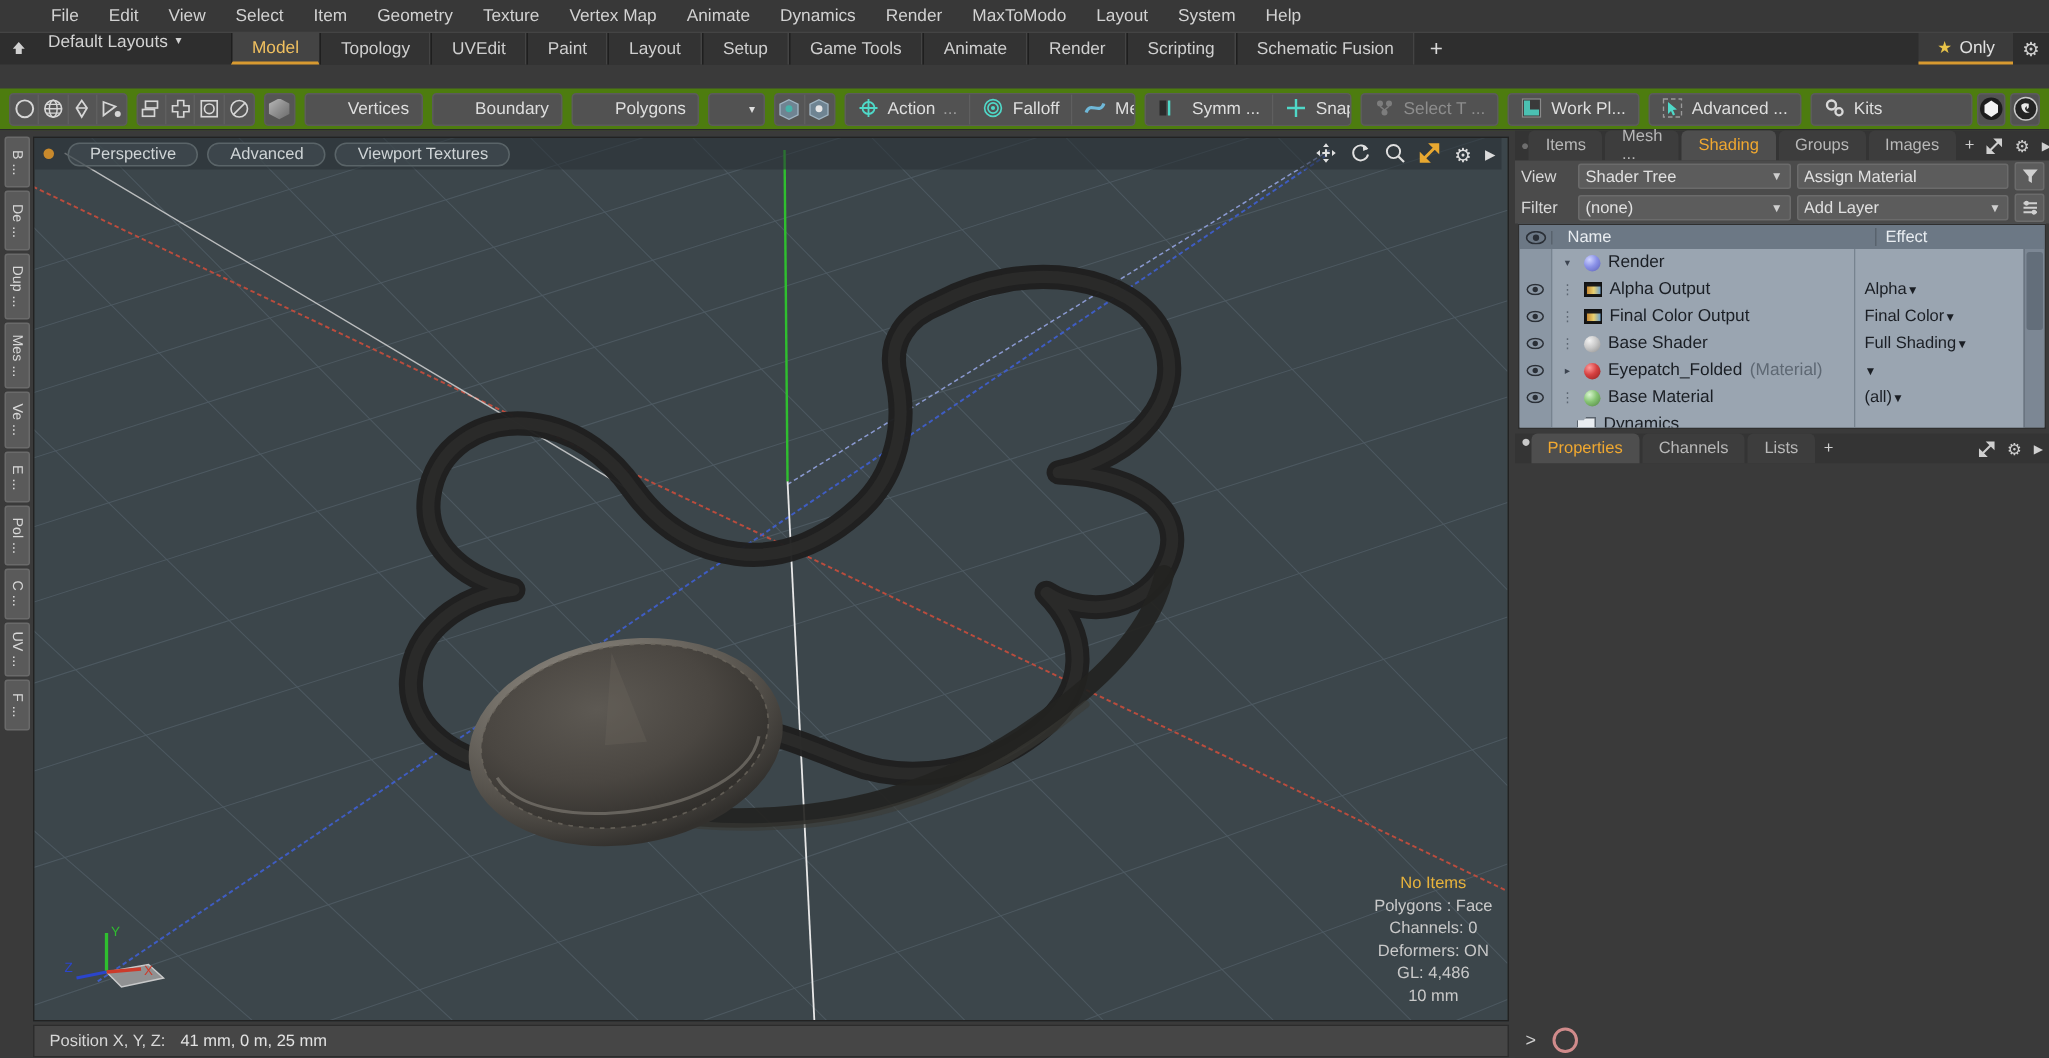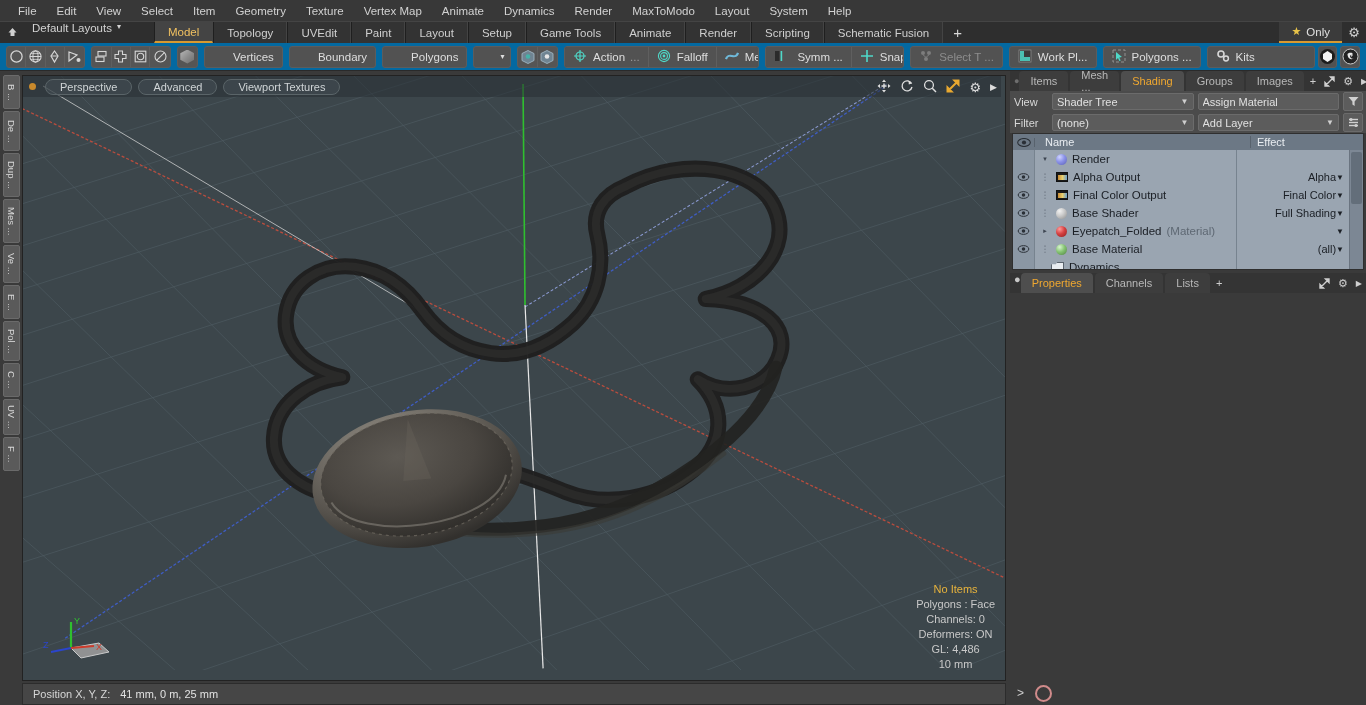--- a/index.html
+++ b/index.html
@@ -9,21 +9,21 @@
     font-family: "Liberation Sans", sans-serif;
     font-size: 11px;
     color: #c8c8c8;
     overflow: hidden;
   }
   .app { position: relative; width: 1366px; height: 705px; display: flex; flex-direction: column; }
 
   
   .menubar {
     height: 21px; background: #383838; display: flex; align-items: center;
-    padding-left: 8px; flex: 0 0 21px;
+    padding-left: 24px; flex: 0 0 21px;
   }
   .menubar .mi {
     padding: 2px 10px; font-size: 11.5px; color: #d2d2d2; cursor: default; white-space: nowrap;
   }
 
   
   .layoutbar {
     height: 22px; background: #2e2e2e; display: flex; align-items: stretch;
     flex: 0 0 22px; border-top: 1px solid #444;
   }
@@ -46,22 +46,22 @@
   .layout-spacer { flex: 1; background: #2e2e2e; }
   .only-btn {
     display: flex; align-items: center; gap: 5px; padding: 0 12px; background: #3b3b3b;
     border-bottom: 2px solid #d89a30; color: #e0e0e0; font-size: 11.5px;
   }
   .only-btn .star { color: #e8c349; font-size: 11px; }
   .gear-right { width: 24px; display:flex; align-items:center; justify-content:center; color:#cfcfcf; font-size:13px;}
 
   
   .toolbar {
-    height: 28px; background: #0369a1; display: flex; align-items: center;
-    flex: 0 0 28px; padding: 0 3px; gap: 0px; border-bottom: 1px solid #2a2a2a;
+    height: 28px; background: #4d7c0f; display: flex; align-items: center;
+    flex: 0 0 28px; padding: 0 3px; gap: 0px; border-bottom: 1px solid #2a2a2a; margin-top: 16px;
   }
   .tgroup { display: flex; align-items: center; height: 22px; border: 1px solid #5c5c5c;
             border-radius: 3px; background: #555; margin: 0 3px; overflow: hidden; }
   .tbtn { width: 24px; height: 20px; display: flex; align-items: center; justify-content: center;
           border-right: 1px solid #5f5f5f; }
   .tbtn:last-child { border-right: none; }
   .tlabel {
     display: flex; align-items: center; gap: 5px; height: 22px; padding: 0 8px;
     border: 1px solid #5c5c5c; border-radius: 3px; background: #525252;
     margin: 0 3px; font-size: 11.5px; color: #dedede; white-space: nowrap;
@@ -172,21 +172,21 @@
   .trow { height: 18px; display: flex; align-items: center; font-size: 11.5px; color: #1a1e24; }
   .trow .eyecol {
     width: 22px; display: flex; align-items: center; justify-content: center;
     border-right: 1px solid #77838f; height: 100%; background: #8b97a4;
   }
   .trow .namecol {
     flex: 1; display: flex; align-items: center; gap: 5px; padding-left: 4px; height: 100%;
     border-right: 1px solid #77838f; background: #9aa5b1;
   }
   .trow .effcol {
-    width: 112px; display: flex; align-items: center; justify-content: flex-end;
+    width: 112px; display: flex; align-items: center; justify-content: flex-start;
     padding: 0 5px 0 6px; height: 100%; background: #9aa5b1; font-size: 11px;
   }
   .tw { width: 12px; display:inline-flex; align-items:center; justify-content:center; font-size: 7px; color:#3c4450;}
   .dotline { width: 12px; display:inline-flex; align-items:center; justify-content:center; color:#5c6672; font-size: 9px;}
   .sph { width: 11px; height: 11px; border-radius: 50%; display:inline-block; flex:0 0 auto;}
   .sph.render { background: radial-gradient(circle at 33% 28%, #cfd4ff 0%, #8b92e8 45%, #5a5fb5 100%); }
   .sph.grey   { background: radial-gradient(circle at 33% 28%, #f2f2f2 0%, #c9c9c9 45%, #8d8d8d 100%); }
   .sph.red    { background: radial-gradient(circle at 33% 28%, #ff9b9b 0%, #d64141 45%, #8d1f1f 100%); }
   .sph.green  { background: radial-gradient(circle at 33% 28%, #d8f5cf 0%, #86c473 45%, #4e8040 100%); }
   .imgico {
@@ -443,21 +443,21 @@
       <span>Work Pl...</span>
     </div>
 
     <div class="tlabel">
       <span class="ico">
         <svg width="14" height="14" viewBox="0 0 14 14">
             <rect x="1" y="1" width="12" height="12" fill="none" stroke="#9a9a9a" stroke-width="0.9" stroke-dasharray="3 2"></rect>
             <path d="M4 3 L10 8 L7.3 8.4 L8.7 11.4 L7.3 12 L6 9 L4 11 Z" fill="#4fd8c8"></path>
           </svg>
       </span>
-      <span>Polygons ...</span>
+      <span>Advanced ...</span>
     </div>
 
     <div class="spacer-flex"></div>
 
     <div class="tlabel" style="min-width:108px">
       <span class="ico">
         <svg width="15" height="15" viewBox="0 0 15 15">
             <circle cx="5" cy="5" r="3" fill="none" stroke="#d8d8d8" stroke-width="1.6"></circle>
             <circle cx="10" cy="9.5" r="2.4" fill="none" stroke="#d8d8d8" stroke-width="1.5"></circle>
           </svg>

